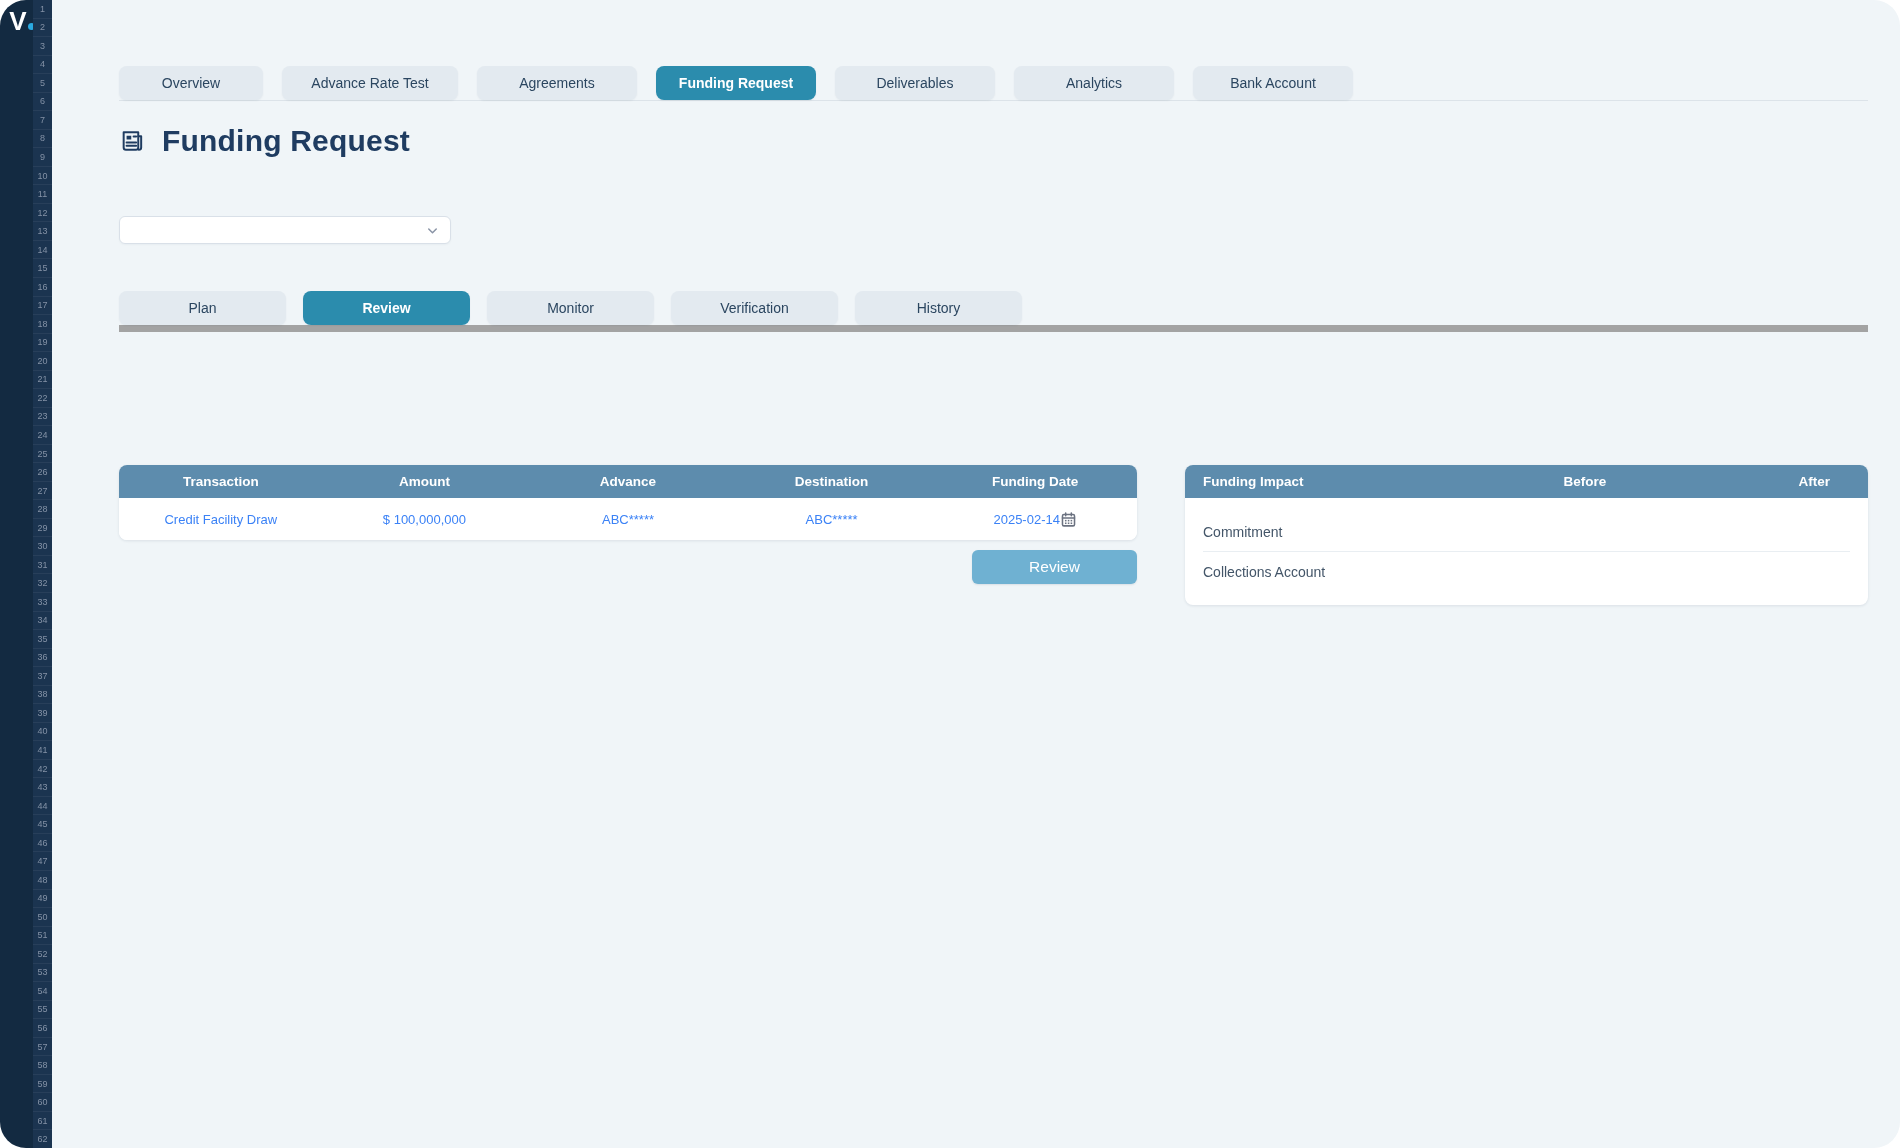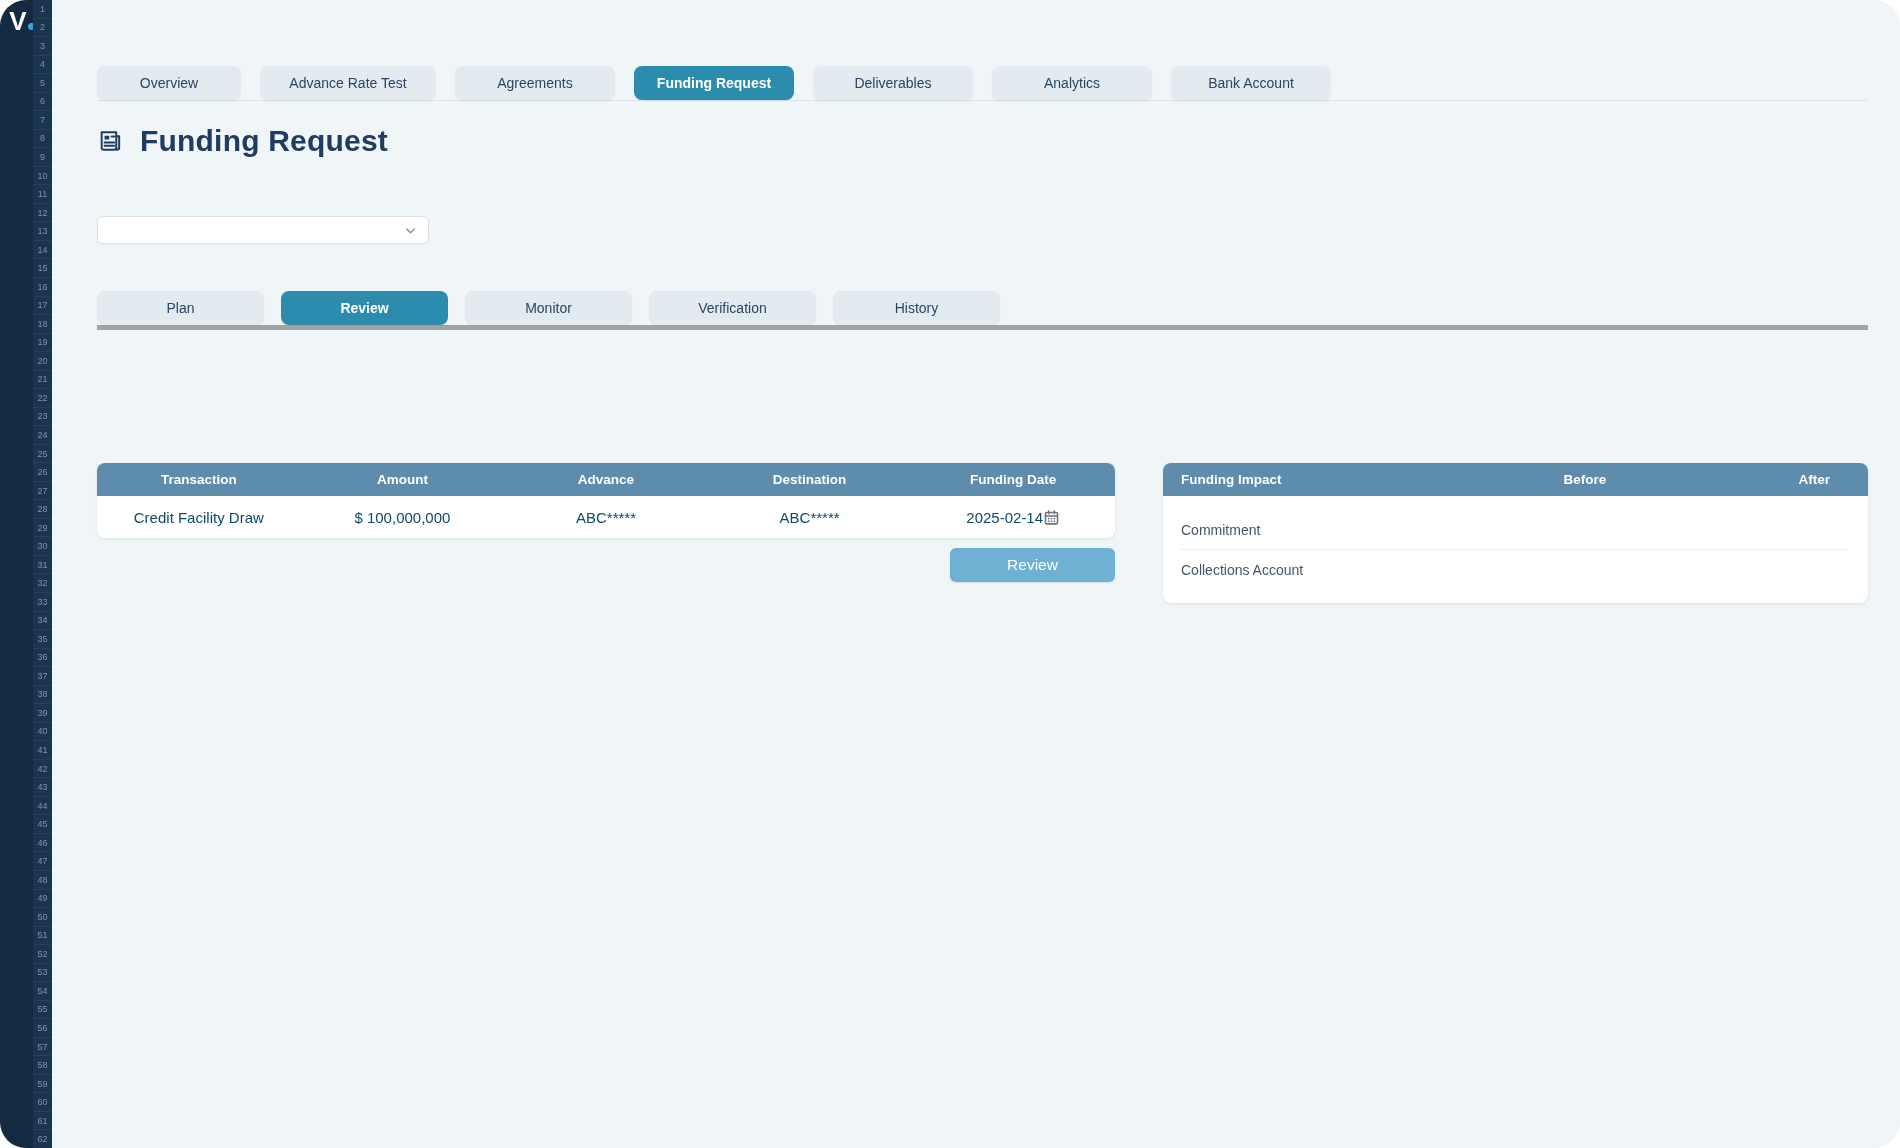--- a/index.html
+++ b/index.html
@@ -10,46 +10,46 @@
   .logo{position:absolute;top:5px;left:6px;width:32px;height:32px;color:#fff;
         font-weight:bold;font-size:26px;line-height:32px;text-align:center;cursor:pointer;}
   .logo .dot{display:inline-block;width:7px;height:7px;border-radius:50%;
         background:#2aa9e1;margin-left:1px;vertical-align:baseline;}
   .gutter{position:absolute;top:0;right:0;bottom:0;width:19px;background:#1b3450;
         display:flex;flex-direction:column;}
   .gutter .ln{flex:1;display:flex;align-items:center;justify-content:center;
         font-size:9px;color:#8492a6;border-bottom:1px solid rgba(255,255,255,.06);}
   .gutter .ln:last-child{border-bottom:none;}
   
-  .main{flex:1;padding:0 32px 0 45px;min-width:0;}
+  .main{flex:1;padding:0 32px 0 67px;min-width:0;}
   .tabbar{display:flex;gap:19px;padding-top:66px;border-bottom:1px solid #dce3e9;}
   .tab{height:34px;display:flex;align-items:center;justify-content:center;
        min-width:160px;padding:0 20px;box-sizing:border-box;background:#e3eaf0;
        border-radius:8px;font-size:14px;color:#2b4660;cursor:pointer;
        box-shadow:0 1px 2px rgba(13,40,64,.06);white-space:nowrap;}
   .tab.active{background:#2b8cad;color:#ffffff;font-weight:600;}
   .tab.w1{min-width:144px}.tab.w2{min-width:176px}
   .title-row{margin-top:18px;height:44px;display:flex;align-items:center;gap:15px;}
   .page-title{font-size:30px;font-weight:700;color:#1f3c61;letter-spacing:.2px;}
   .news-icon{width:28px;height:28px;}
   .select{margin-top:53px;width:332px;height:28px;box-sizing:border-box;background:#fff;
        border:1px solid #d9e0e8;border-radius:6px;display:flex;align-items:center;
        justify-content:space-between;padding:0 10px;cursor:pointer;
        box-shadow:0 1px 2px rgba(13,40,64,.04);}
   .select .val{font-size:13px;color:#51607a;}
-  .subtabs{margin-top:47px;display:flex;gap:17px;border-bottom:5px solid #a3a3a3;}
+  .subtabs{margin-top:47px;display:flex;gap:17px;border-bottom:7px solid #a3a3a3;}
   .subtab{width:167px;min-width:0;padding:0;}
   
   .content{margin-top:133px;display:flex;gap:48px;align-items:flex-start;}
   .left-col{width:1018px;flex-shrink:0;}
   .card{border-radius:8px;overflow:hidden;box-shadow:0 1px 3px rgba(16,42,67,.10);background:#fff;}
   .thead{display:grid;grid-template-columns:repeat(5,1fr);background:#5d8cad;height:33px;
        align-items:center;text-align:center;color:#fff;font-weight:700;font-size:13.5px;}
   .trow{display:grid;grid-template-columns:repeat(5,1fr);background:#fff;height:42px;
-       align-items:center;text-align:center;color:#0c4a6e;font-size:15px;}
+       align-items:center;text-align:center;color:#3b82f6;font-size:13px;}
   .date-cell{display:flex;align-items:center;justify-content:center;}
   .cal-icon{width:17px;height:17px;cursor:pointer;}
   .review-btn{margin-top:10px;margin-left:auto;display:flex;align-items:center;justify-content:center;
        width:165px;height:34px;background:#6fb1d2;color:#fff;border:none;border-radius:6px;
        font-size:15.5px;font-family:"Liberation Sans",sans-serif;cursor:pointer;
        box-shadow:0 1px 2px rgba(13,40,64,.10);}
   .right-col{flex:1;min-width:0;}
   .impact-head{display:grid;grid-template-columns:1fr 250px 140px;background:#5d8cad;height:33px;
        align-items:center;color:#fff;font-weight:700;font-size:13.5px;padding:0 18px;}
   .impact-head .c-before{text-align:center;}

